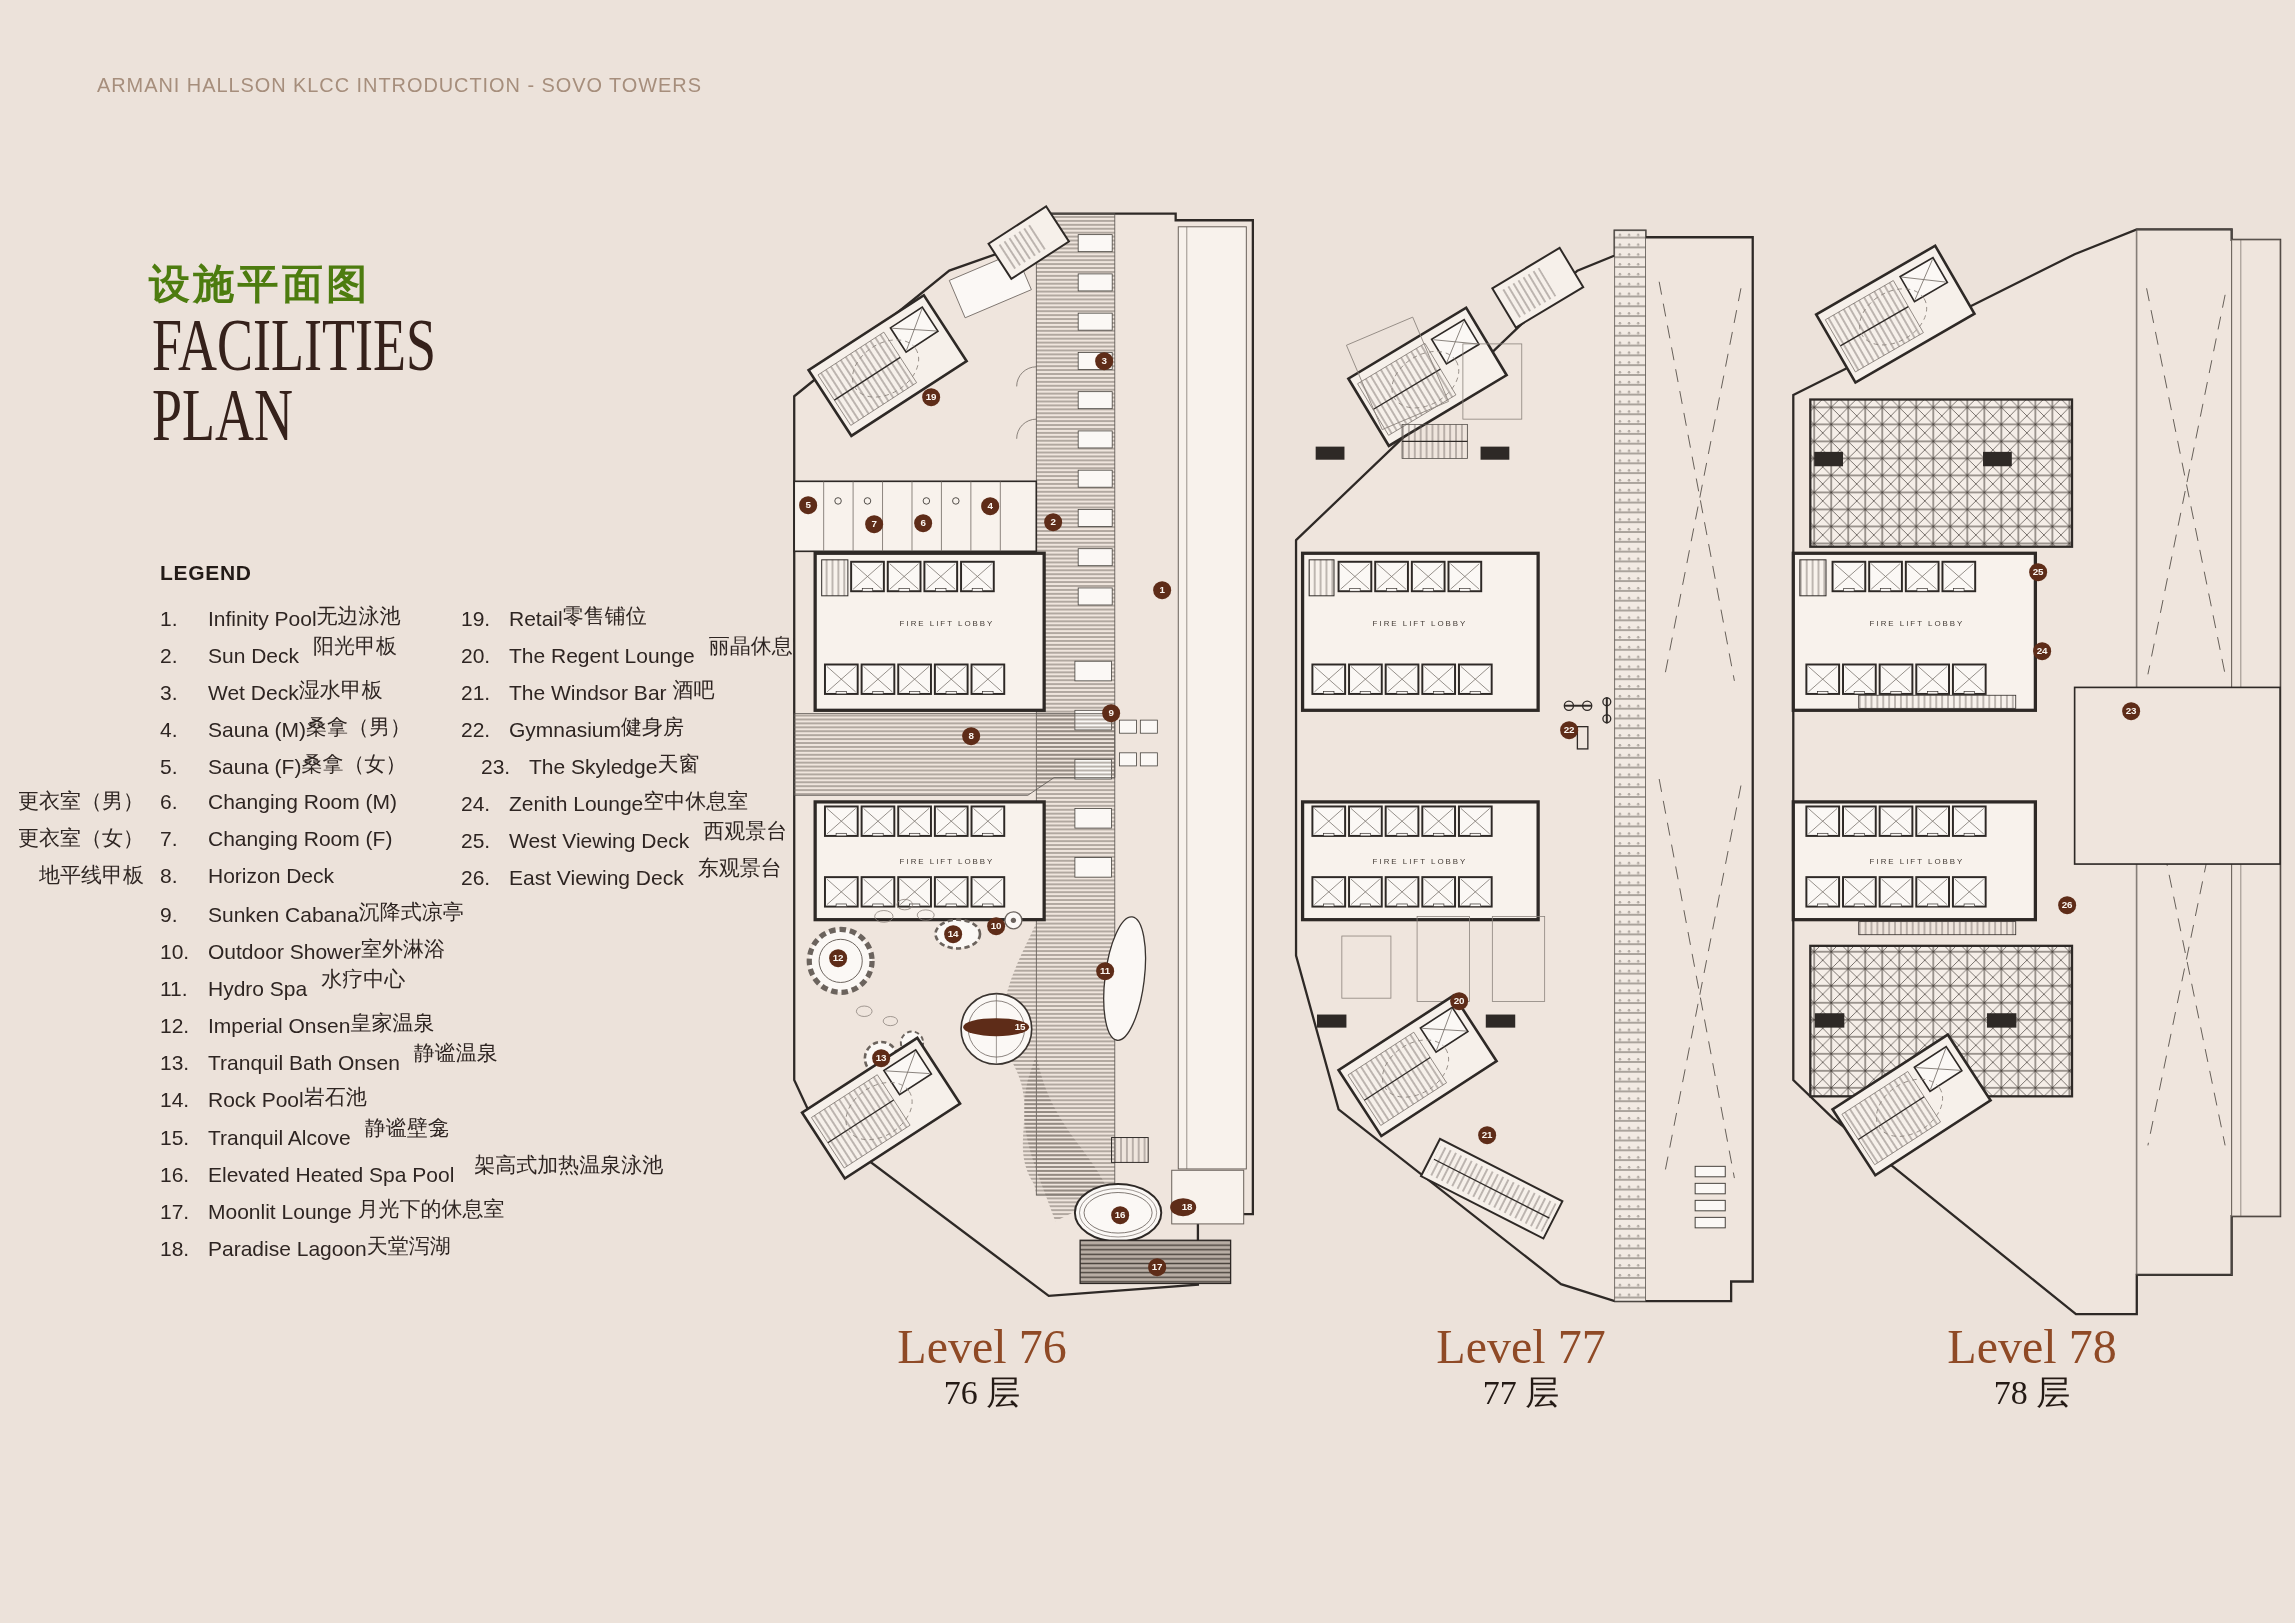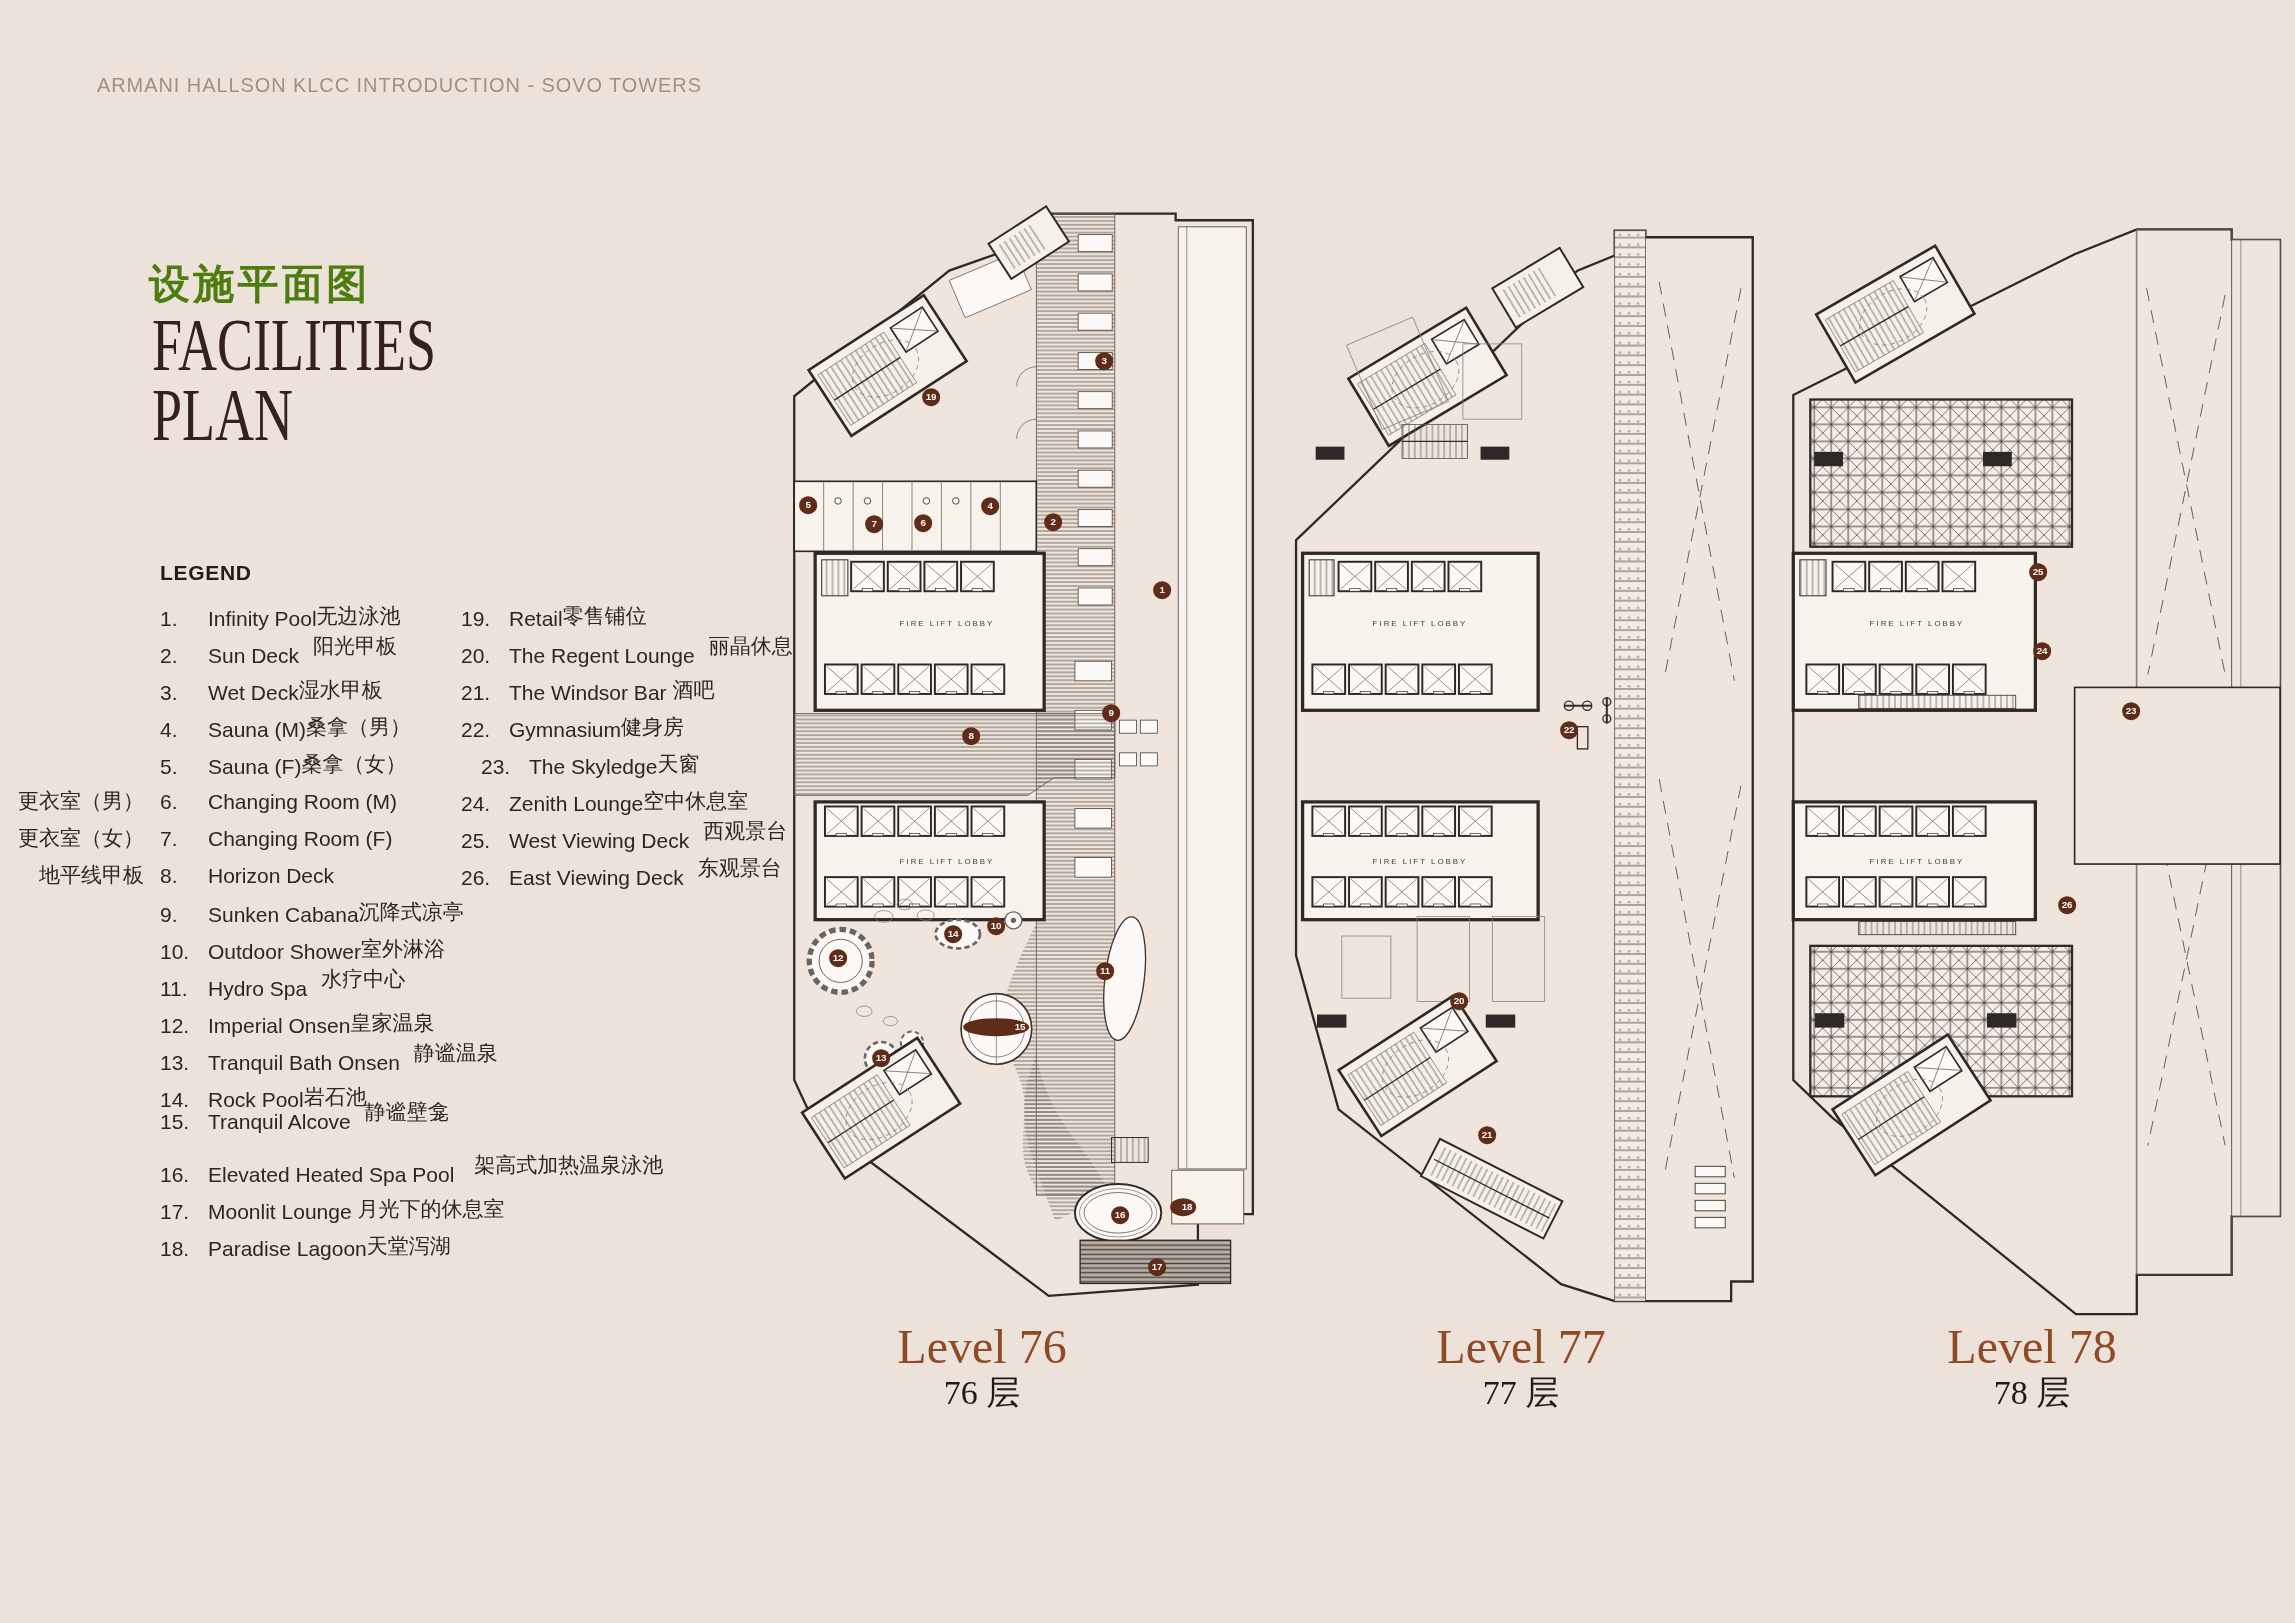--- a/index.html
+++ b/index.html
@@ -53,21 +53,21 @@
       <div class="lrow" style="top: 148px;"><span class="lnum">5.</span><span>Sauna (F)</span><span class="zh">桑拿（女）</span></div>
       <div class="lrow" style="top: 185px;"><span class="zh-gutter">更衣室（男）</span><span class="lnum">6.</span><span>Changing Room (M)</span></div>
       <div class="lrow" style="top: 222px;"><span class="zh-gutter">更衣室（女）</span><span class="lnum">7.</span><span>Changing Room (F)</span></div>
       <div class="lrow" style="top: 259px;"><span class="zh-gutter">地平线甲板</span><span class="lnum">8.</span><span>Horizon Deck</span></div>
       <div class="lrow" style="top: 296px;"><span class="lnum">9.</span><span>Sunken Cabana</span><span class="zh">沉降式凉亭</span></div>
       <div class="lrow" style="top: 333px;"><span class="lnum">10.</span><span>Outdoor Shower</span><span class="zh">室外淋浴</span></div>
       <div class="lrow" style="top: 370px;"><span class="lnum">11.</span><span>Hydro Spa</span><span class="zh raised">水疗中心</span></div>
       <div class="lrow" style="top: 407px;"><span class="lnum">12.</span><span>Imperial Onsen</span><span class="zh">皇家温泉</span></div>
       <div class="lrow" style="top: 444px;"><span class="lnum">13.</span><span>Tranquil Bath Onsen</span><span class="zh raised">静谧温泉</span></div>
       <div class="lrow" style="top: 481px;"><span class="lnum">14.</span><span>Rock Pool</span><span class="zh">岩石池</span></div>
-      <div class="lrow" style="top: 503px;"><span class="lnum">15.</span><span>Tranquil Alcove</span><span class="zh raised">静谧壁龛</span></div>
+      <div class="lrow" style="top: 519px;"><span class="lnum">15.</span><span>Tranquil Alcove</span><span class="zh raised">静谧壁龛</span></div>
       <div class="lrow" style="top: 556px;"><span class="lnum">16.</span><span>Elevated Heated Spa Pool</span><span class="zh raised"> 架高式加热温泉泳池</span></div>
       <div class="lrow" style="top: 593px;"><span class="lnum">17.</span><span>Moonlit Lounge</span><span class="zh"> 月光下的休息室</span></div>
       <div class="lrow" style="top: 630px;"><span class="lnum">18.</span><span>Paradise Lagoon</span><span class="zh">天堂泻湖</span></div>
     </div>
   <div class="lcol" id="lcol2">
       <div class="lrow" style="top: 0px;"><span class="lnum">19.</span><span>Retail</span><span class="zh">零售铺位</span></div>
       <div class="lrow" style="top: 37px;"><span class="lnum">20.</span><span>The Regent Lounge</span><span class="zh raised">丽晶休息室</span></div>
       <div class="lrow" style="top: 74px;"><span class="lnum">21.</span><span>The Windsor Bar</span><span class="zh"> 酒吧</span></div>
       <div class="lrow" style="top: 111px;"><span class="lnum">22.</span><span>Gymnasium</span><span class="zh">健身房</span></div>
       <div class="lrow" style="top: 148px; margin-left: 20px;"><span class="lnum">23.</span><span>The Skyledge</span><span class="zh">天窗</span></div>

